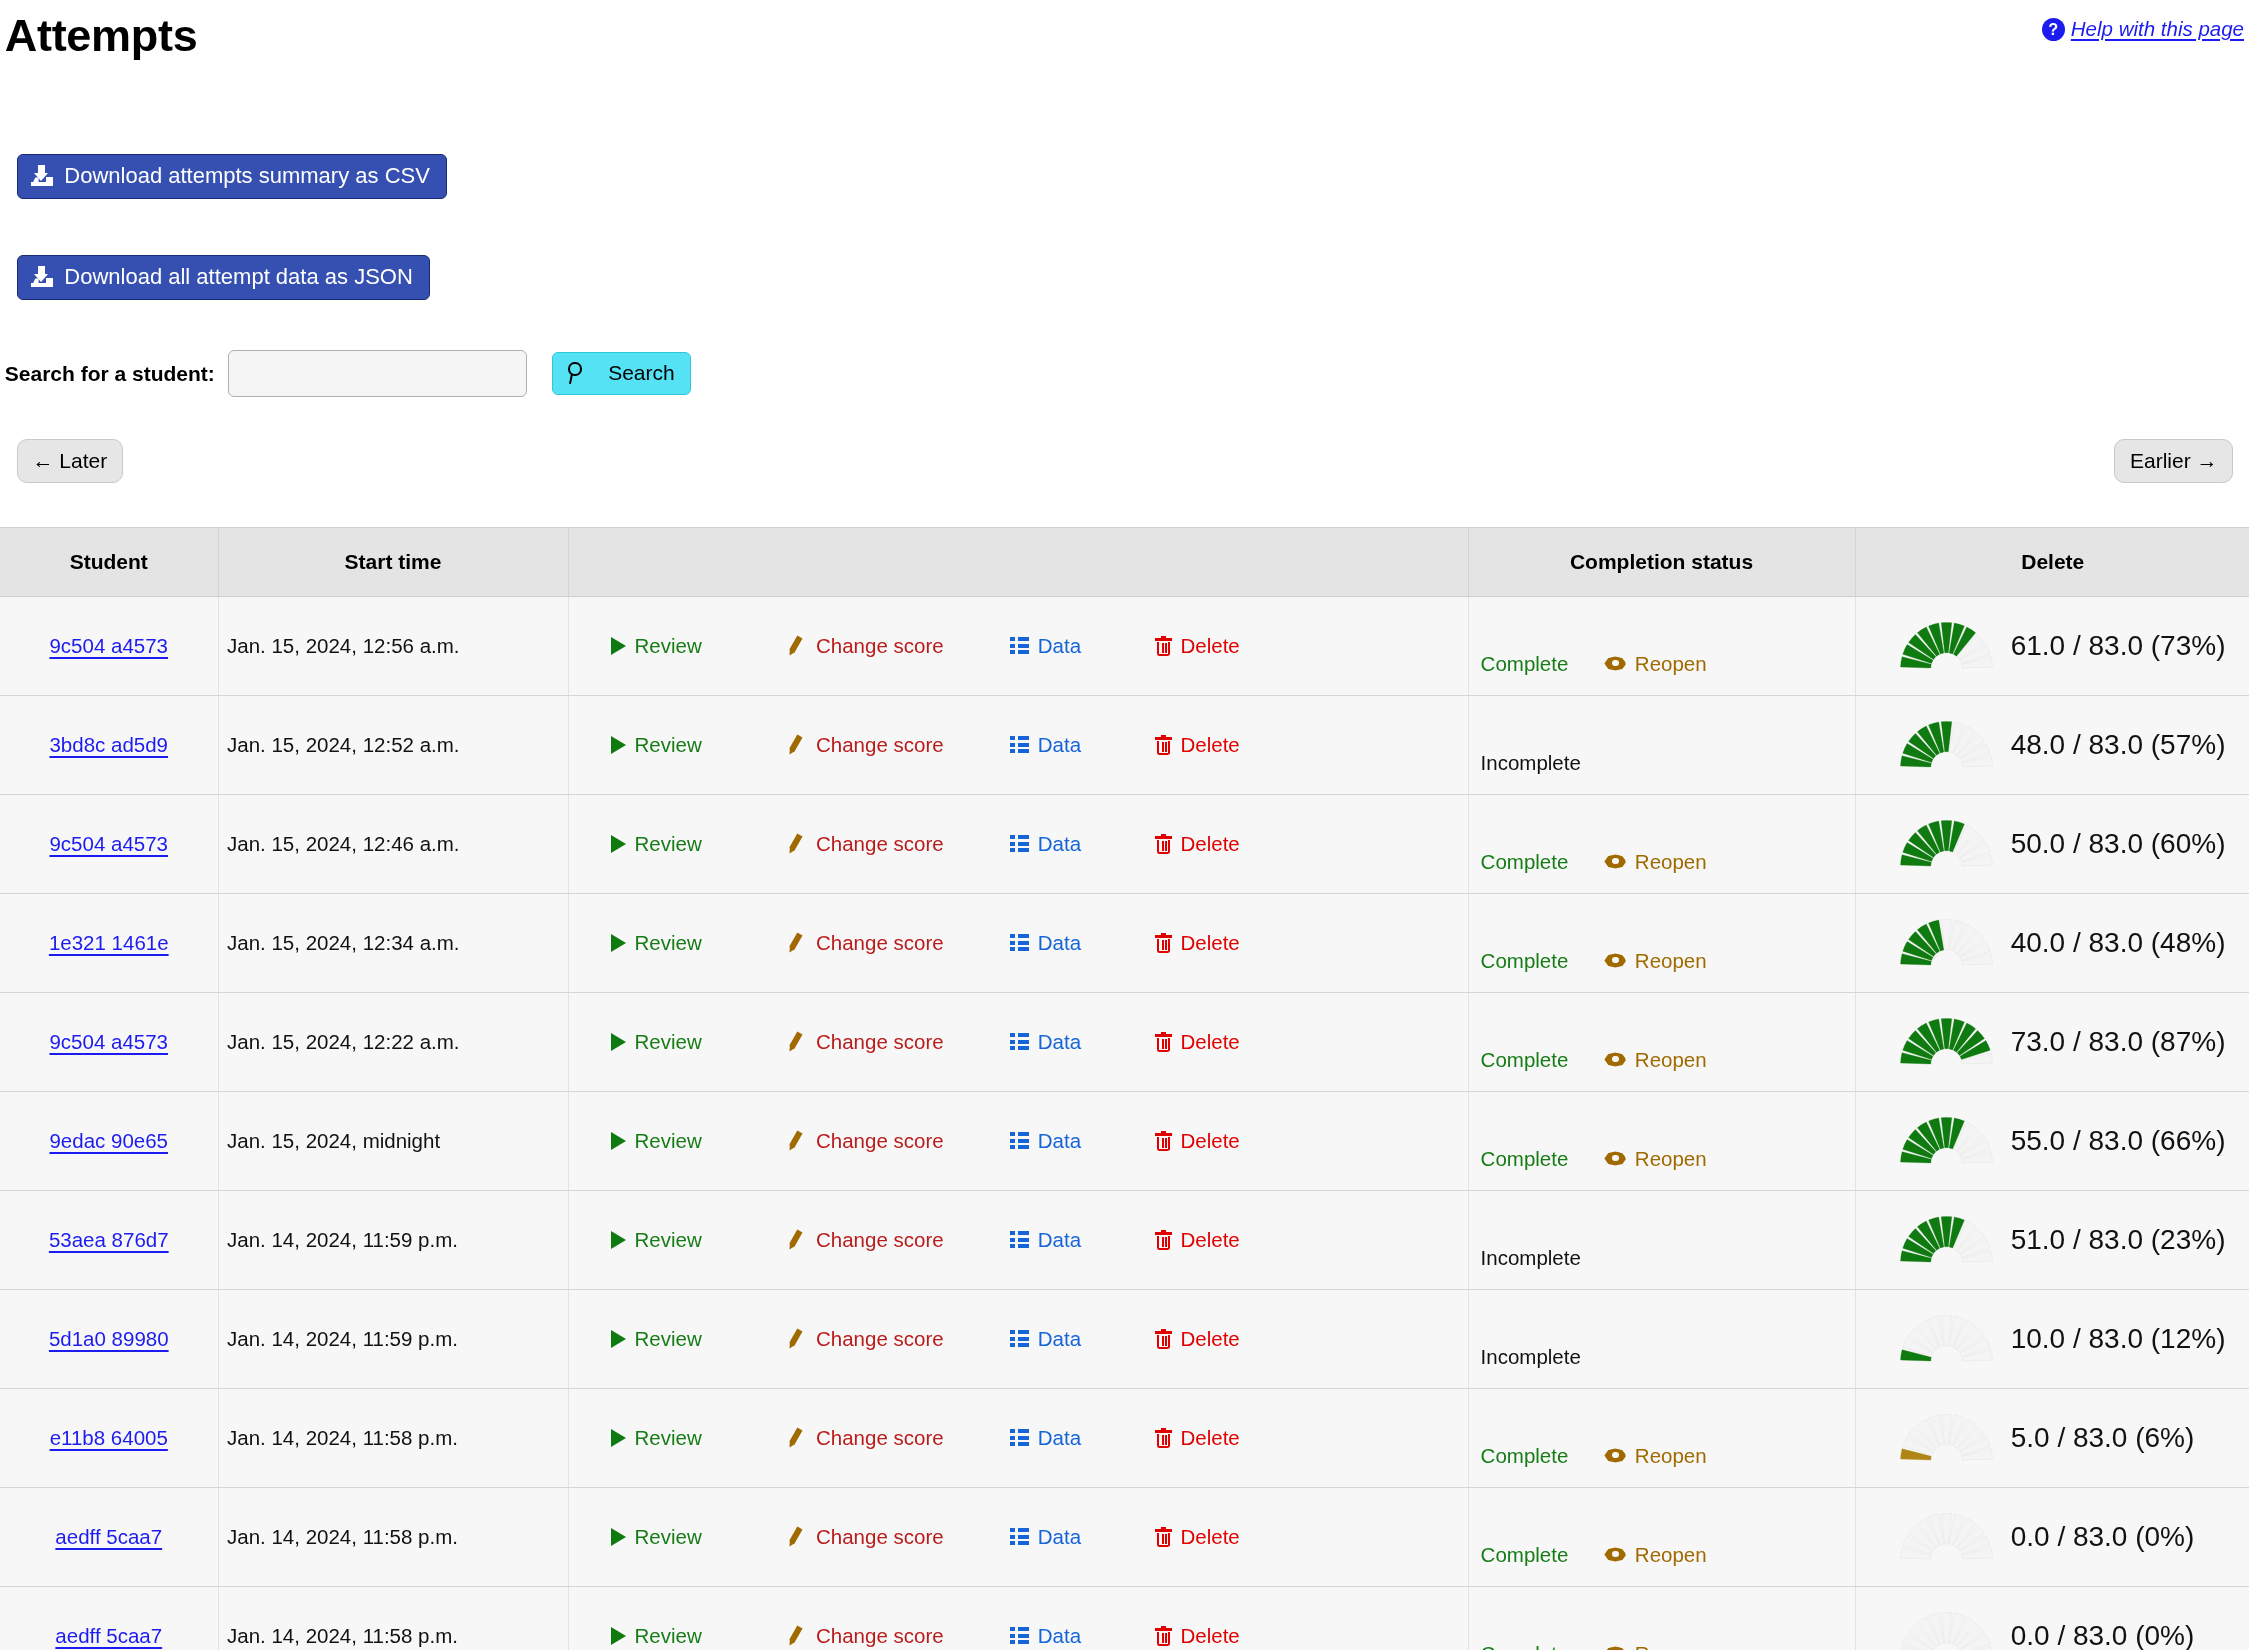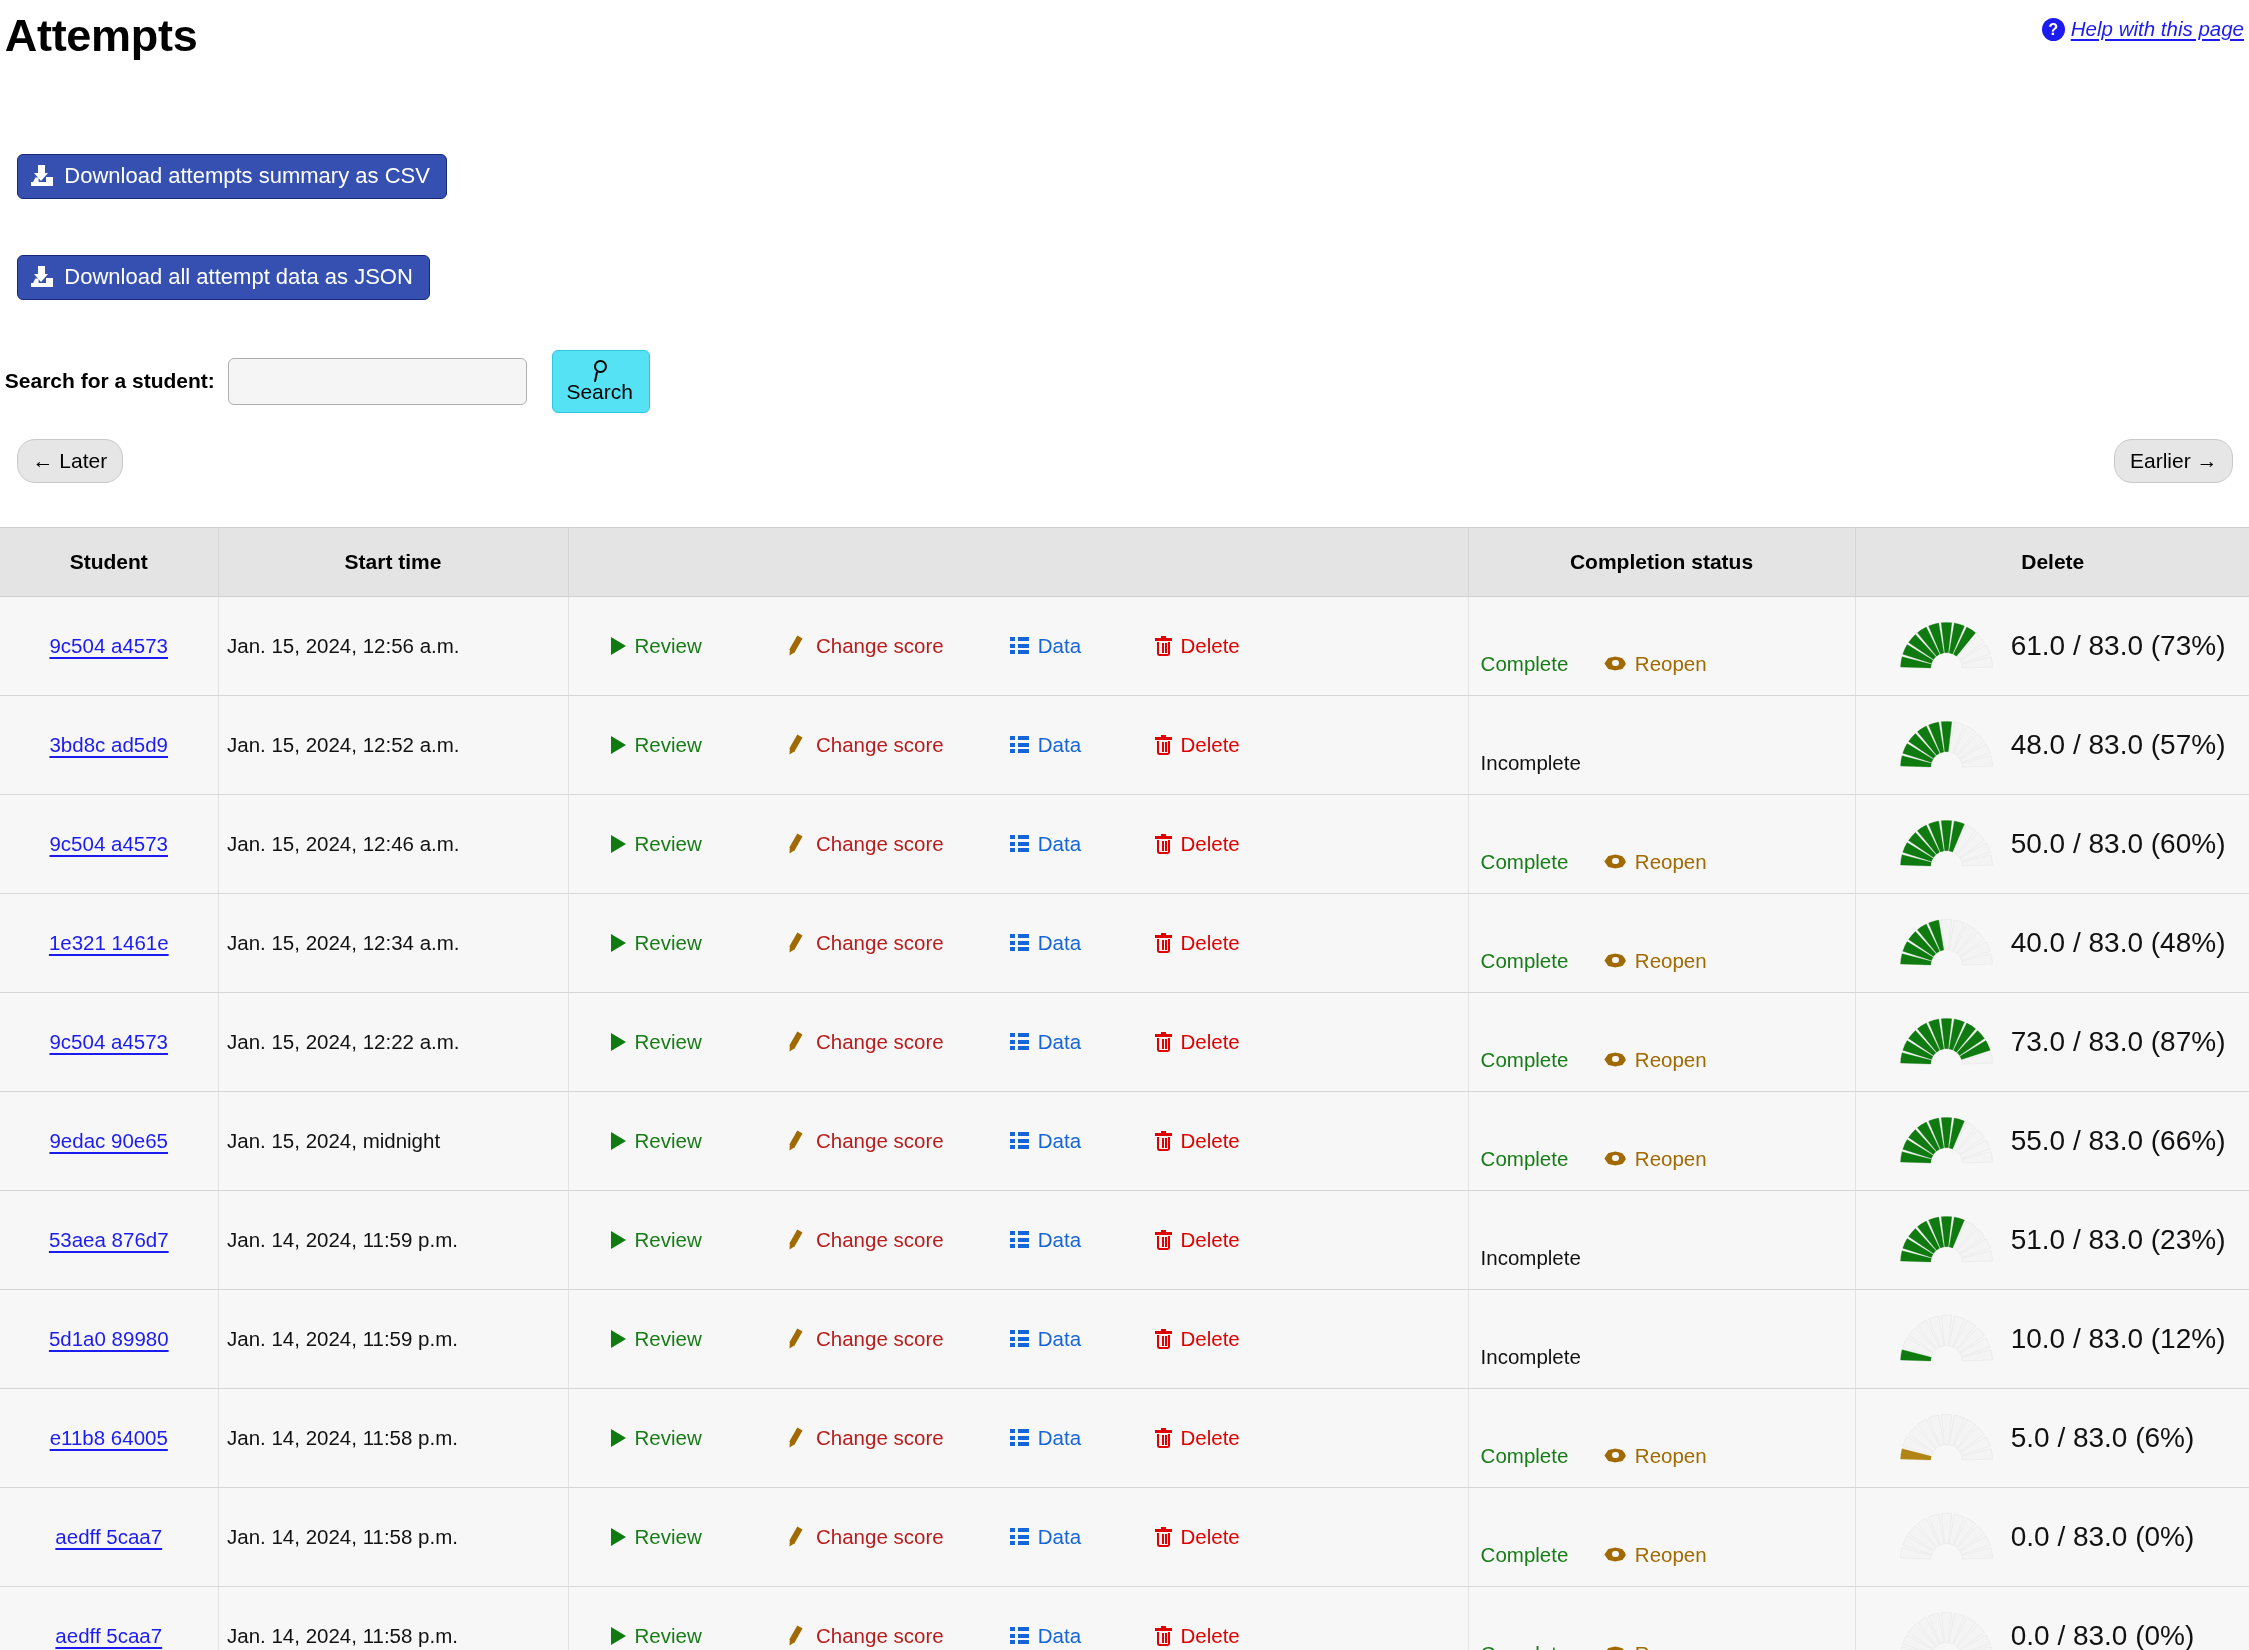--- a/index.html
+++ b/index.html
@@ -152,32 +152,30 @@
     border: 1.2px solid #b0b0b0;
     border-radius: 6px;
     font-size: 20.5px;
     padding: 0 8.5px;
     font-family: "Liberation Sans", sans-serif;
     color: #111;
   }
   .btn-search {
     margin-left: 25px;
     display: inline-flex;
-    align-items: center;
-    gap: 0;
+    gap: 26px;
     background: #55e2f5;
     border: 1.2px solid #2ec8de;
     border-radius: 6px;
     font-size: 21px;
     color: #000000;
     padding: 9px 15.7px 10.3px 13.3px;
     cursor: pointer;
     line-height: 1;
     white-space: nowrap;
-    flex-direction: column;
   }
   .icon-magnifier {
     position: relative;
     width: 15.7px;
     height: 20.5px;
     flex: 0 0 auto;
   }
   .icon-magnifier .ring {
     position: absolute;
     left: 1.8px; top: 0;
@@ -197,21 +195,21 @@
   .pager {
     position: absolute;
     left: 0; top: 432px;
     width: 100%;
     height: 66px;
   }
   .btn-page {
     position: absolute;
     background: #e6e6e6;
     border: 1.2px solid #c9c9c9;
-    border-radius: 18px;
+    border-radius: 10px;
     font-size: 21px;
     color: #000;
     padding: 9.7px 14.5px 11px 14.5px;
     cursor: pointer;
     line-height: 1;
     white-space: nowrap;
     font-family: "Liberation Sans", sans-serif;
   }
   .btn-later { left: 17px; top: 7.3px; }
   .btn-earlier { right: 17px; top: 7.3px; }

